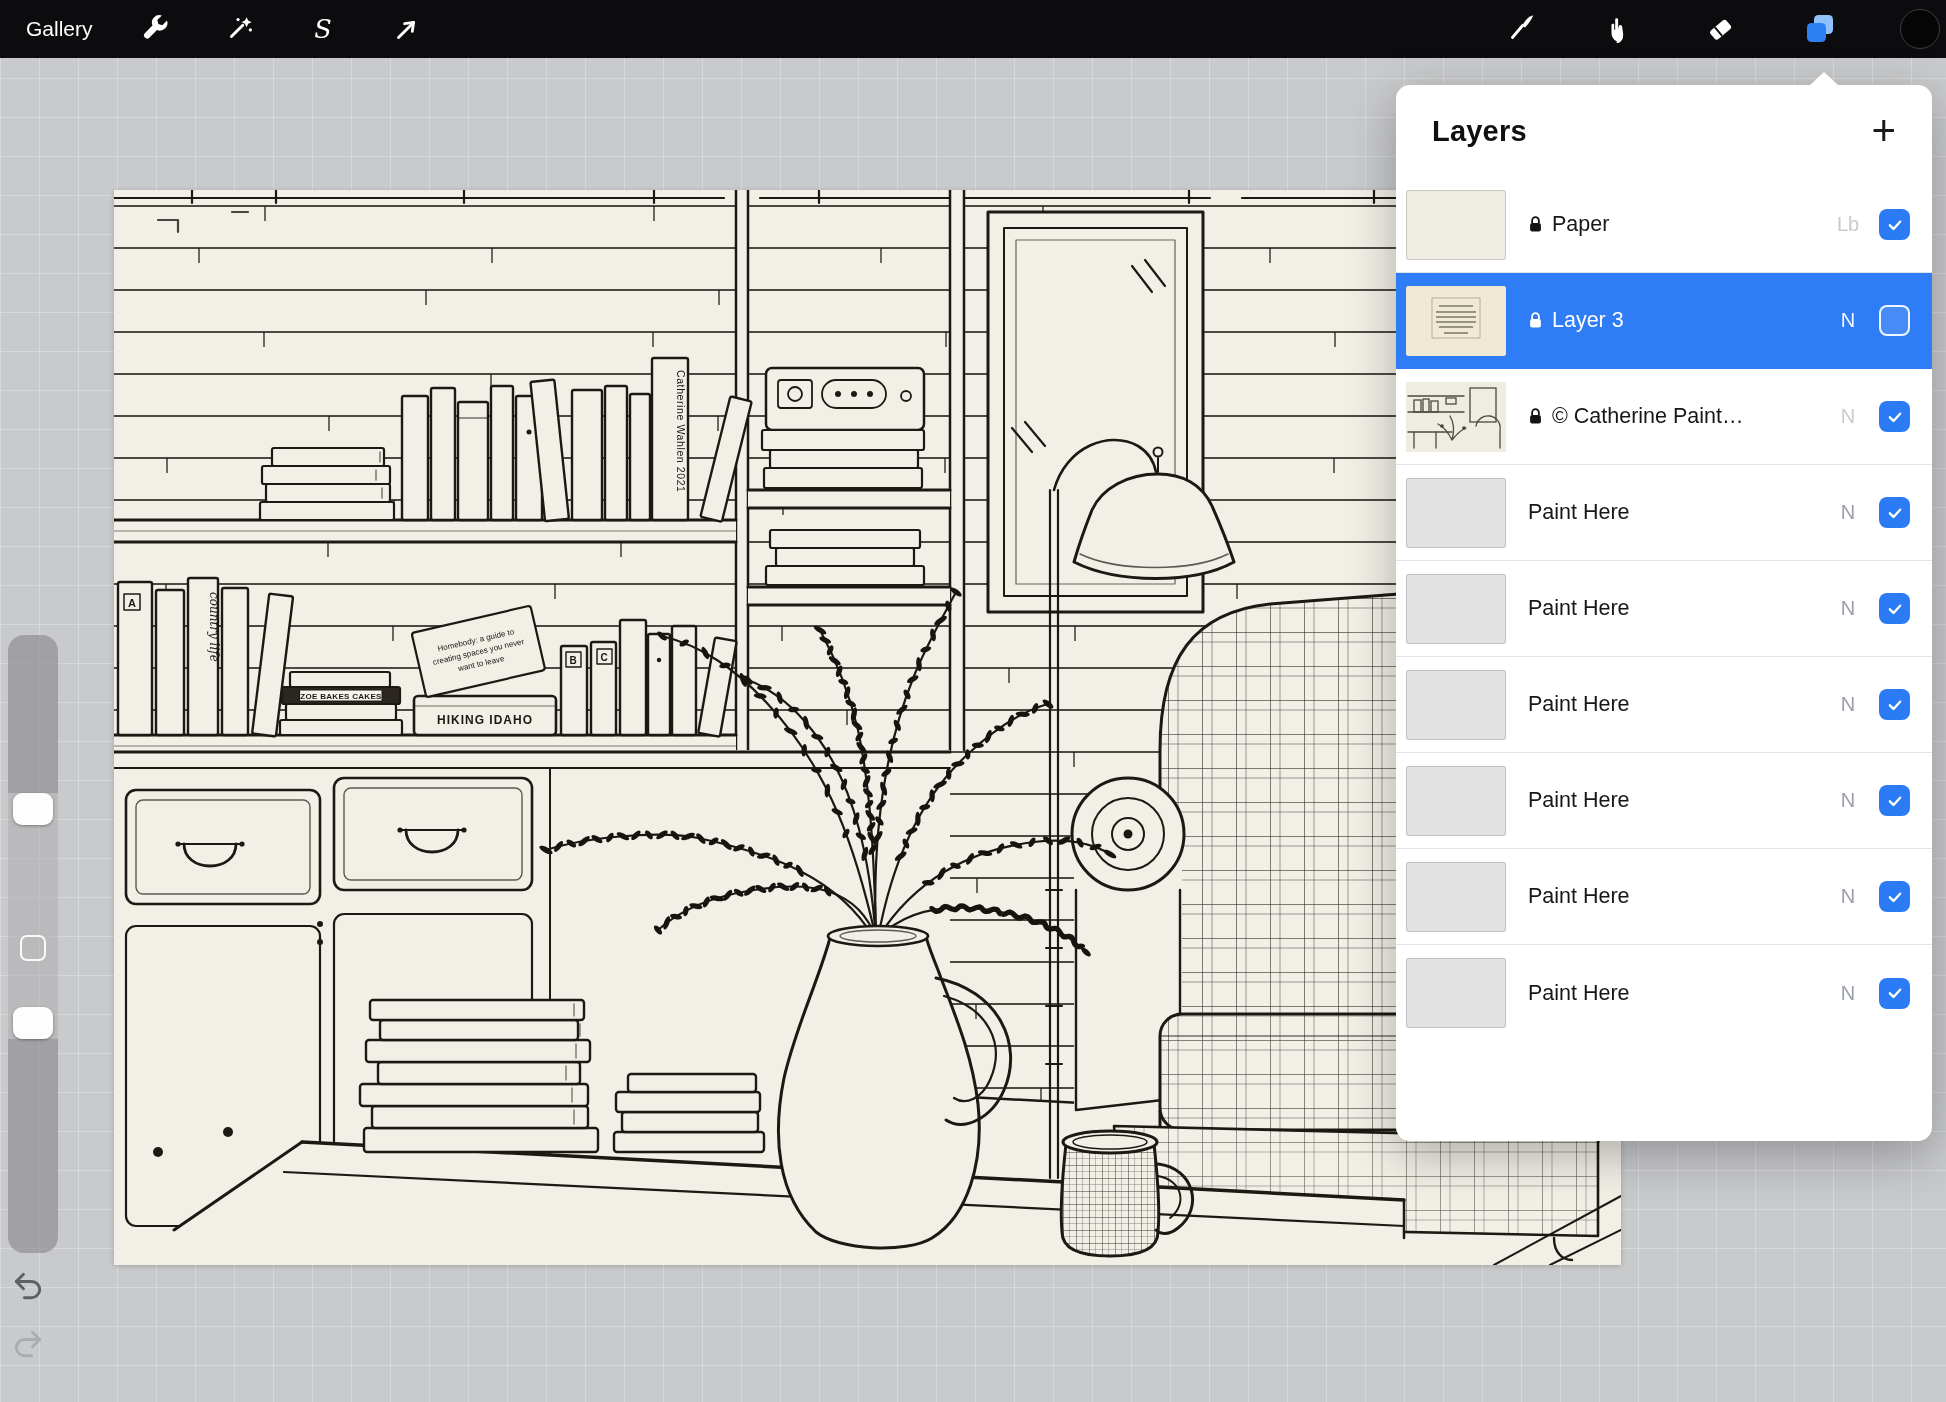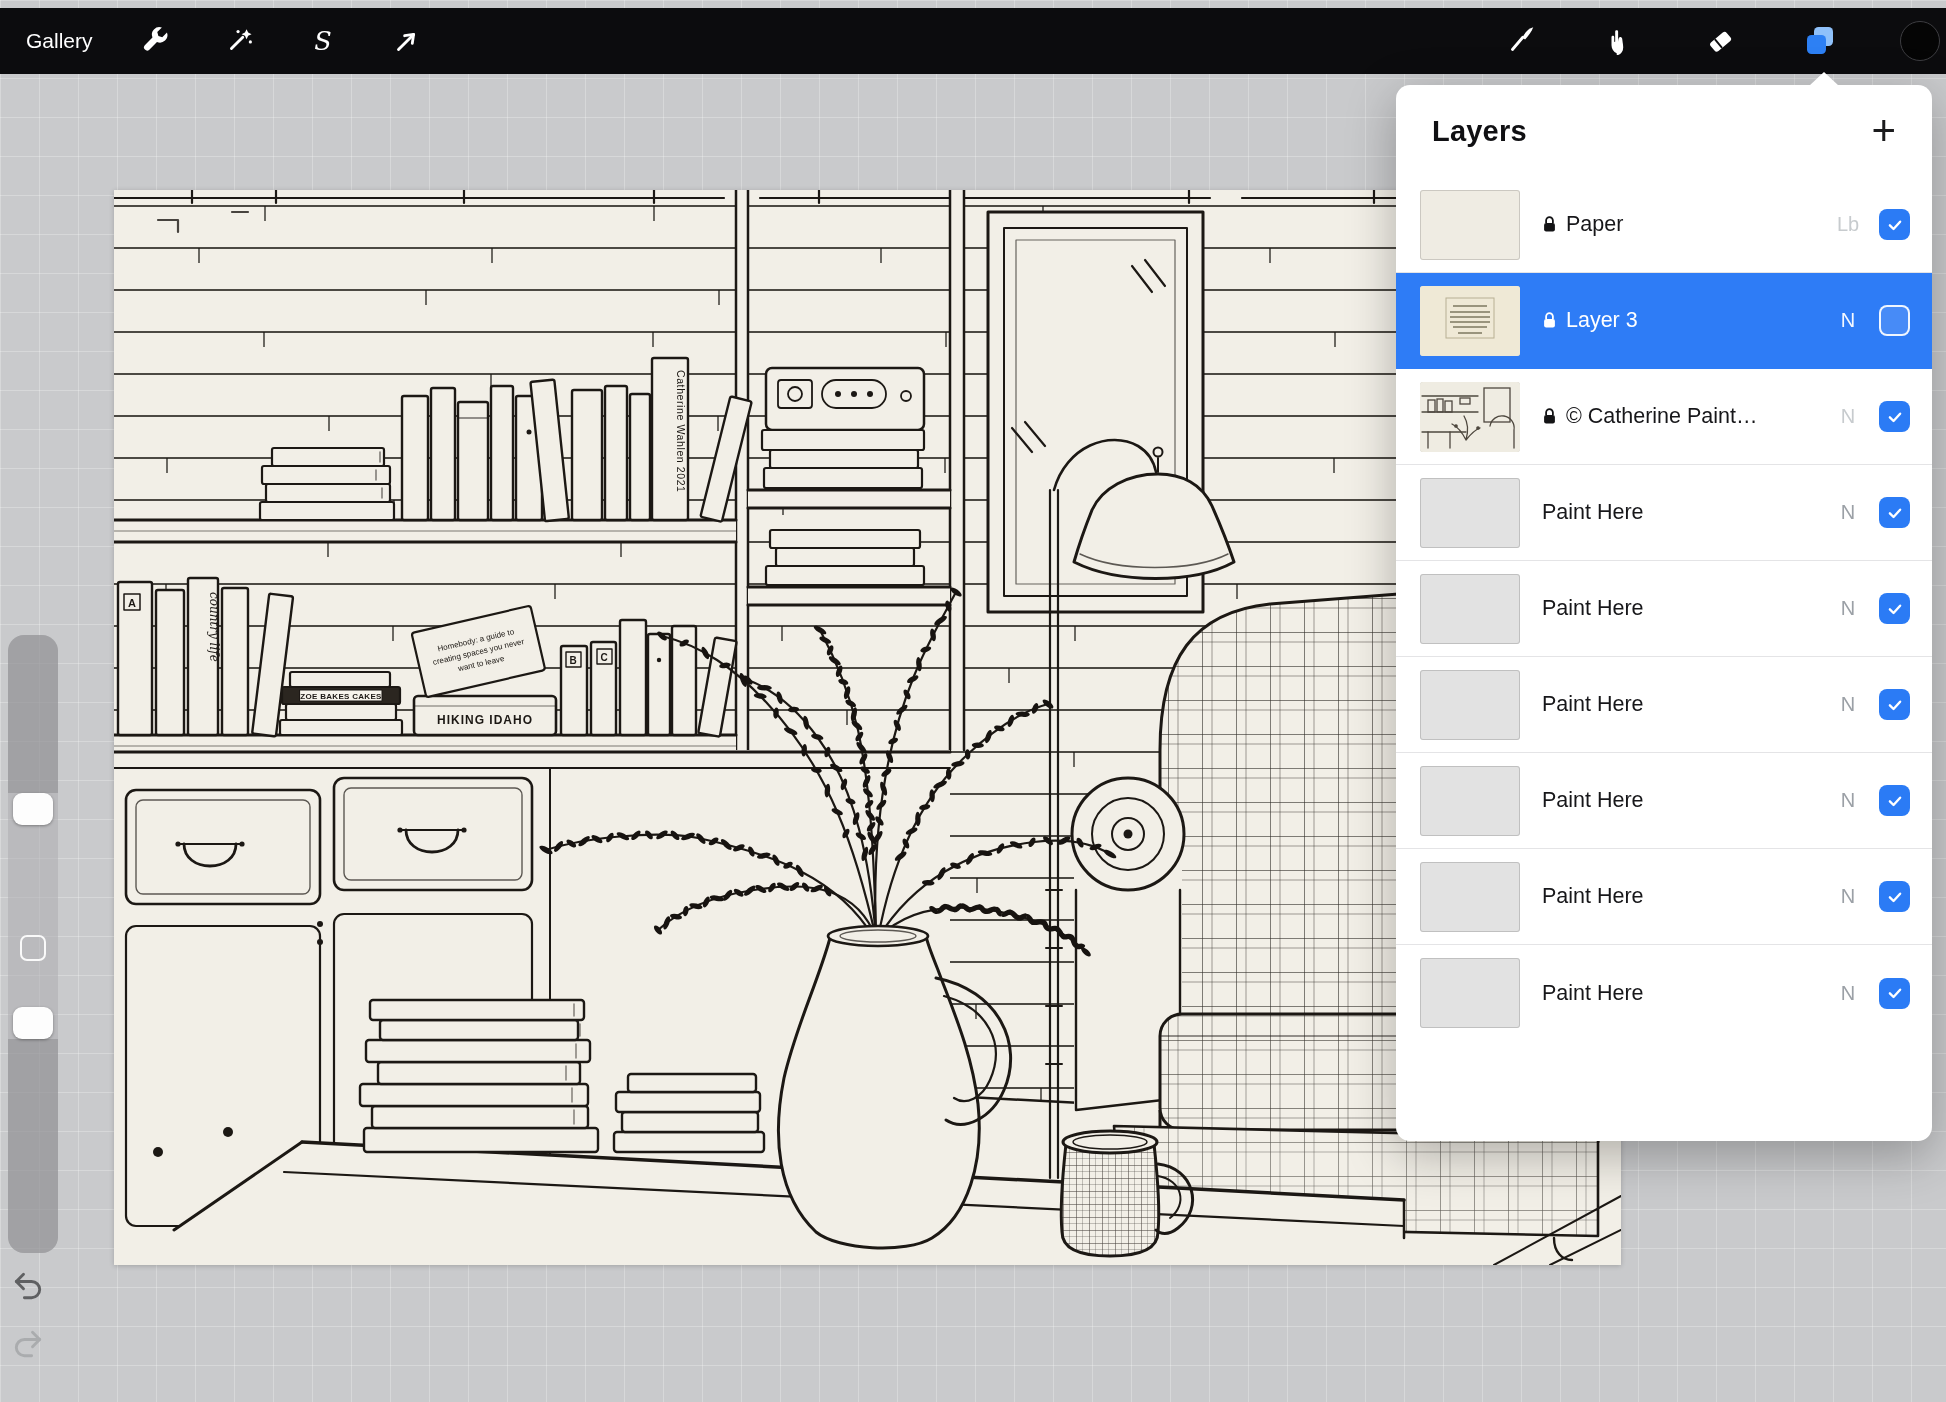--- a/index.html
+++ b/index.html
@@ -13,21 +13,21 @@
     position:relative; width:1946px; height:1402px;
     background-color:#c9cacc;
     background-image:
       linear-gradient(rgba(255,255,255,.26) 1px, transparent 1px),
       linear-gradient(90deg, rgba(255,255,255,.26) 1px, transparent 1px);
     background-size:39px 39px;
   }
 
   
   .topbar{
-    position:absolute; top:8px; left:0; right:0; height:66px;
+    position:absolute; top:0; left:0; right:0; height:58px;
     background:#0c0c0e; display:flex; align-items:center; color:#fff; z-index:30;
   }
   .tb-left{ display:flex; align-items:center; gap:40px; padding-left:26px; }
   .gallery{ font-size:21px; color:#fff; cursor:default; }
   .tbtn{ width:44px; height:44px; display:flex; align-items:center; justify-content:center; }
   .tbtn svg{ display:block; }
   .tb-right{ margin-left:auto; display:flex; align-items:center; gap:56px; padding-right:4px; }
   .color-swatch{ width:40px; height:40px; border-radius:50%; background:#050505; border:1.5px solid #3d3d41; }
 
   
@@ -60,21 +60,21 @@
     background:#fff; border-radius:14px; box-shadow:0 14px 50px rgba(0,0,0,.28); z-index:40;
   }
   .caret{
     position:absolute; top:-13px; left:413px; width:0; height:0;
     border-left:15px solid transparent; border-right:15px solid transparent; border-bottom:14px solid #fff;
   }
   .phead{ height:92px; display:flex; align-items:center; padding:0 36px; }
   .ptitle{ font-size:29px; font-weight:700; color:#101013; letter-spacing:.2px; }
   .padd{ margin-left:auto; font-size:42px; font-weight:200; color:#1b1b1d; line-height:.8; cursor:default; }
   .rows{ position:absolute; top:92px; left:0; right:0; bottom:0; overflow:hidden; border-radius:0 0 14px 14px; }
-  .lrow{ height:96px; display:flex; align-items:center; padding-left:24px; border-bottom:1px solid #e4e4e6; background:#fff; }
+  .lrow{ height:96px; display:flex; align-items:center; padding-left:10px; border-bottom:1px solid #e4e4e6; background:#fff; }
   .lrow:last-child{ border-bottom:none; }
   .lrow.sel{ background:#2e7cf6; border-bottom-color:#2e7cf6; }
   .thumb{ width:100px; height:70px; border-radius:3px; background:#efece3; box-shadow:inset 0 0 0 1px rgba(0,0,0,.15); margin-right:22px; flex:none; overflow:hidden; }
   .thumb.blank{ background:#e2e2e2; } .thumb.white{ background:#ffffff; }
   .thumb svg{ display:block; width:100%; height:100%; }
   .lname{ font-size:21.5px; color:#17171a; display:flex; align-items:center; gap:9px; white-space:nowrap; }
   .lrow.sel .lname{ color:#fff; }
   .lockwrap{ display:inline-flex; color:#141416; }
   .lrow.sel .lockwrap{ color:#fff; }
   .lockwrap svg{ width:15px; height:19px; }

